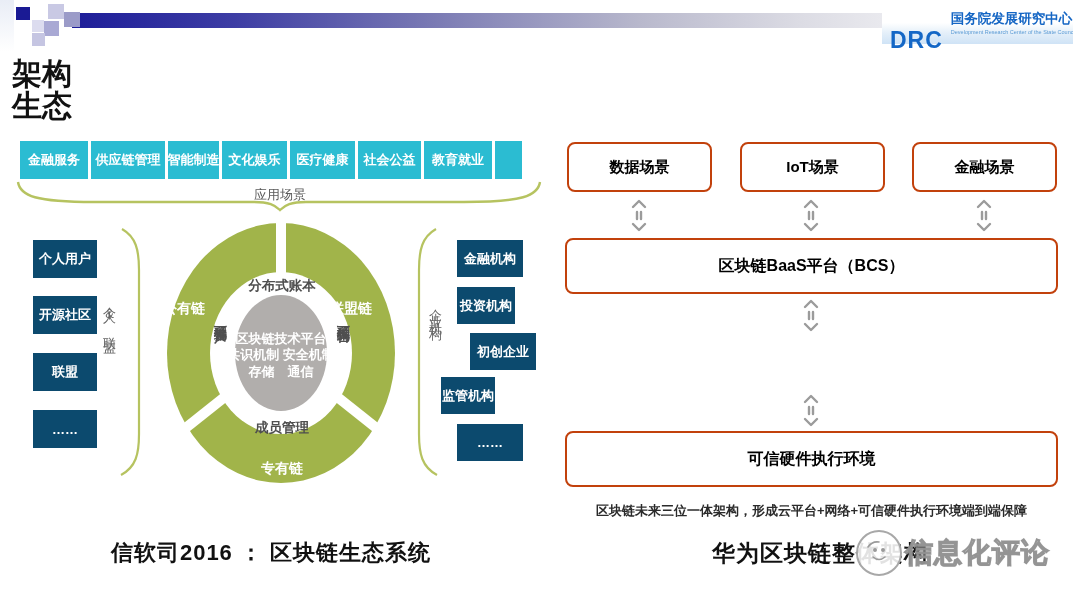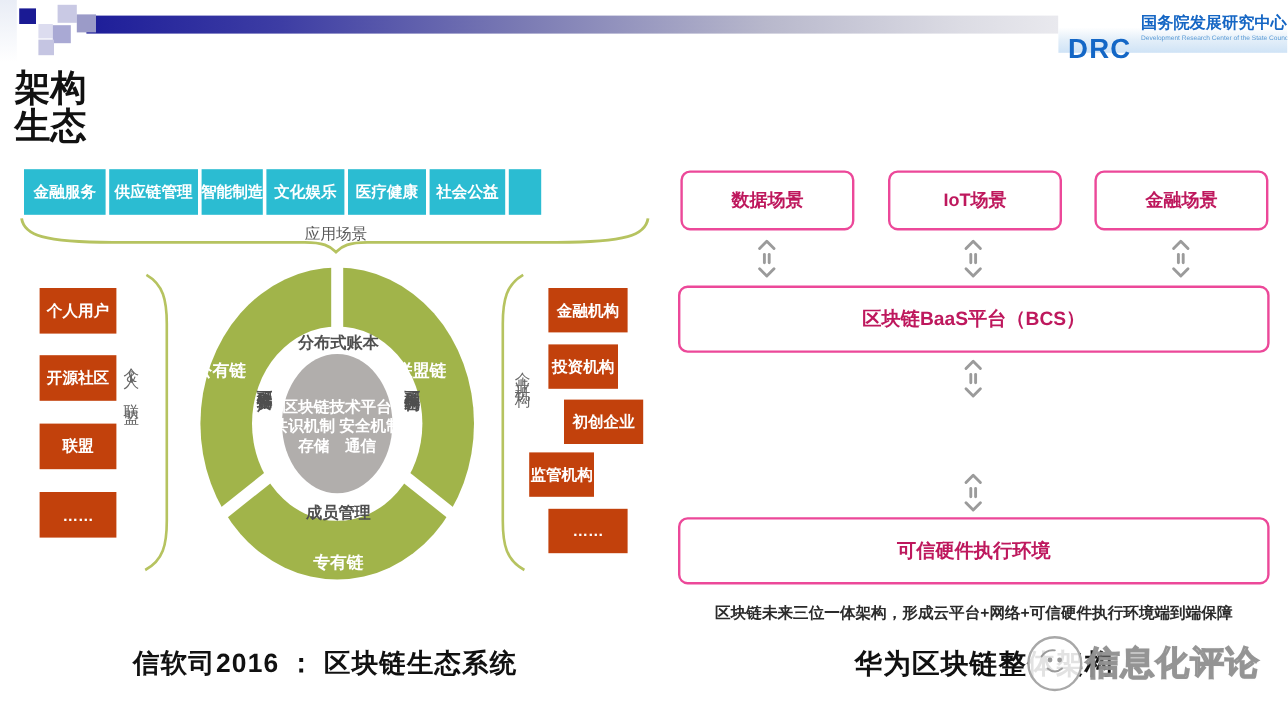--- a/index.html
+++ b/index.html
@@ -30,35 +30,35 @@
 
   
   .teal-row{left:20px;top:141px;width:518px;height:38px;display:flex;gap:3px;}
   .teal-box{background:#2bbcd2;color:#fff;font-size:13px;font-weight:bold;
     display:flex;align-items:center;justify-content:center;white-space:nowrap;}
   .app-label{left:230px;top:186px;width:100px;text-align:center;font-size:13px;color:#5a5a5a;}
 
   .brace-svg{pointer-events:none;}
 
   
-  .orange-box{background:#c2410c;color:#fff;font-size:13px;font-weight:bold;
+  .orange-box{background:#0c4a6e;color:#fff;font-size:13px;font-weight:bold;
     display:flex;align-items:center;justify-content:center;white-space:nowrap;}
   .vlabel{writing-mode:vertical-rl;text-orientation:upright;font-size:13px;color:#666;
     letter-spacing:5px;line-height:1;}
 
   
   .ring-label{color:#fff;font-size:14px;font-weight:bold;text-align:center;}
   .mid-label{color:#4f4f4f;font-size:13.5px;font-weight:600;text-align:center;white-space:nowrap;}
   .mid-vlabel{writing-mode:vertical-rl;text-orientation:upright;color:#4f4f4f;font-size:13px;
     font-weight:600;letter-spacing:1px;line-height:1;}
   .core-text{left:221px;top:331px;width:120px;text-align:center;color:#fff;
     font-size:13px;font-weight:bold;line-height:1.25;white-space:nowrap;}
 
   
-  .hw-box{border:2px solid #ec4899;border-radius:8px;background:#fff;color:#be185d;
+  .hw-box{border:2px solid #c2410c;border-radius:8px;background:#fff;color:#000000;
     display:flex;align-items:center;justify-content:center;font-weight:bold;box-sizing:border-box;text-align:right;}
   .hw-small{width:145px;height:50px;font-size:15px;top:142px;}
   .hw-wide{left:565px;width:493px;height:56px;font-size:16px;}
   .hw-note{left:560px;top:502px;width:503px;text-align:center;font-size:13px;font-weight:bold;color:#2b2b2b;}
 
   
   .caption{font-size:22px;font-weight:bold;color:#111;text-align:center;letter-spacing:1px;white-space:nowrap;}
   .cap-left{left:36px;top:538px;width:470px;}
   .cap-right{left:620px;top:538px;width:400px;font-size:23px;}
   .watermark{left:856px;top:530px;display:flex;align-items:center;z-index:9;}
@@ -95,20 +95,21 @@
     <div>生态</div>
   </div>
 
   <div class="abs teal-row">
     <div class="teal-box" style="width:68px">金融服务</div>
     <div class="teal-box" style="width:74px">供应链管理</div>
     <div class="teal-box" style="width:51px">智能制造</div>
     <div class="teal-box" style="width:65px">文化娱乐</div>
     <div class="teal-box" style="width:65px">医疗健康</div>
     <div class="teal-box" style="width:63px">社会公益</div>
+    <div class="teal-box" style="width:68px">教育就业</div>
     <div class="teal-box" style="width:27px"></div>
   </div>
 
   <svg class="abs brace-svg" style="left:14px;top:180px" width="530" height="36" viewBox="0 0 530 36">
     <path d="M4,2 C6,16 22,22 80,22 L240,22 C255,22 261,25 266,30 C271,25 277,22 292,22 L450,22 C508,22 524,16 526,2" fill="none" stroke="#b6c360" stroke-width="2.4"></path>
   </svg>
   <div class="abs app-label">应用场景</div>
 
   <div class="abs orange-box" style="left:33px;top:240px;width:64px;height:38px">个人用户</div>
   <div class="abs orange-box" style="left:33px;top:296px;width:64px;height:38px">开源社区</div>

